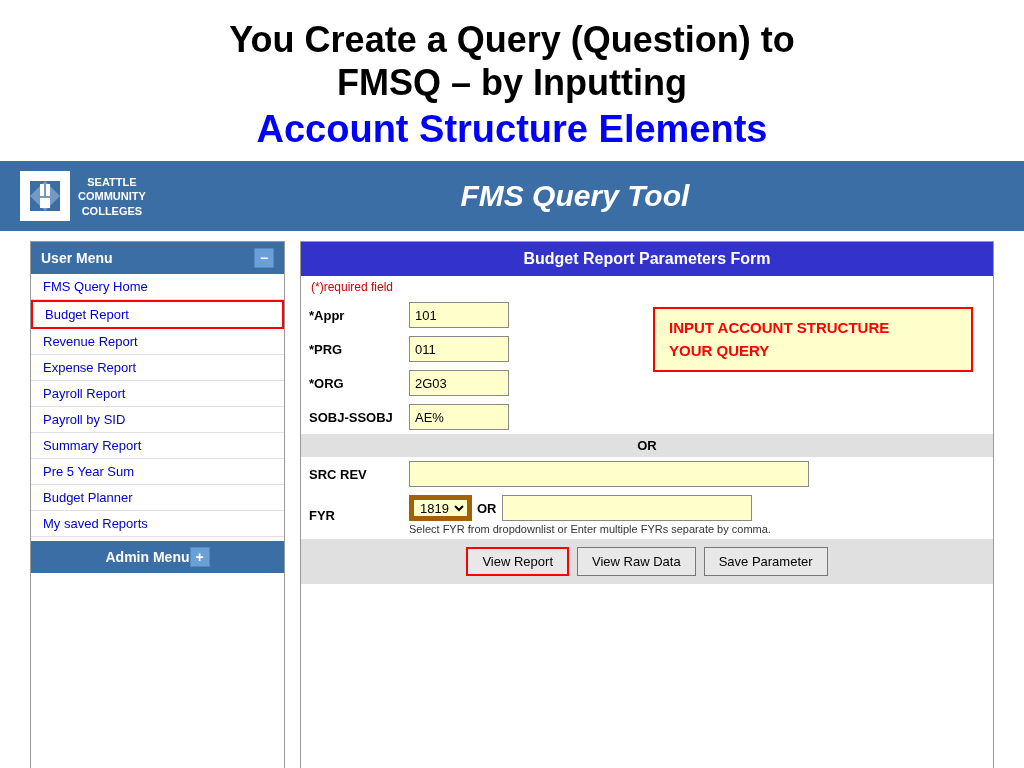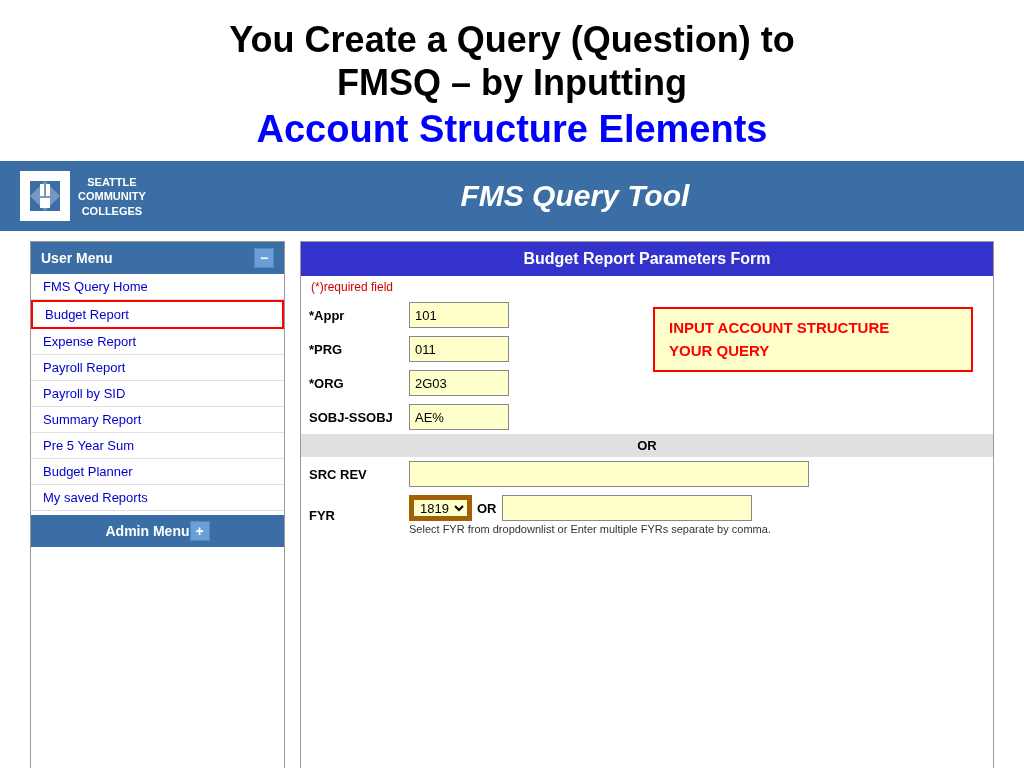--- a/index.html
+++ b/index.html
@@ -293,20 +293,23 @@
   <div class="sidebar">
     <div class="sidebar-header">
       <span>User Menu</span>
       <button class="minus-btn">−</button>
     </div>
     <div class="sidebar-item">
       <span>FMS Query Home</span>
     </div>
     <div class="sidebar-item active">
       <span>Budget Report</span>
+    </div>
+    <div class="sidebar-item">
+      <span>Revenue Report</span>
     </div>
     <div class="sidebar-item">
       <span>Expense Report</span>
     </div>
     <div class="sidebar-item">
       <span>Payroll Report</span>
     </div>
     <div class="sidebar-item">
       <span>Payroll by SID</span>
     </div>
@@ -389,15 +392,20 @@
             </select>
             <span style="font-weight:bold;font-size:13px;">OR</span>
             <input class="fyr-text-input" type="text" value="" style="">
           </div>
           <div class="fyr-desc">Select FYR from dropdownlist or Enter multiple FYRs separate by comma.</div>
         </td>
       </tr>
     </tbody>
       </table>
 
+    <div class="buttons-row">
+      <button class="btn btn-view-report">View Report</button>
+      <button class="btn">View Raw Data</button>
+      <button class="btn">Save Parameter</button>
+    </div>
   </div>
 
 </div>
 
 </body></html>

